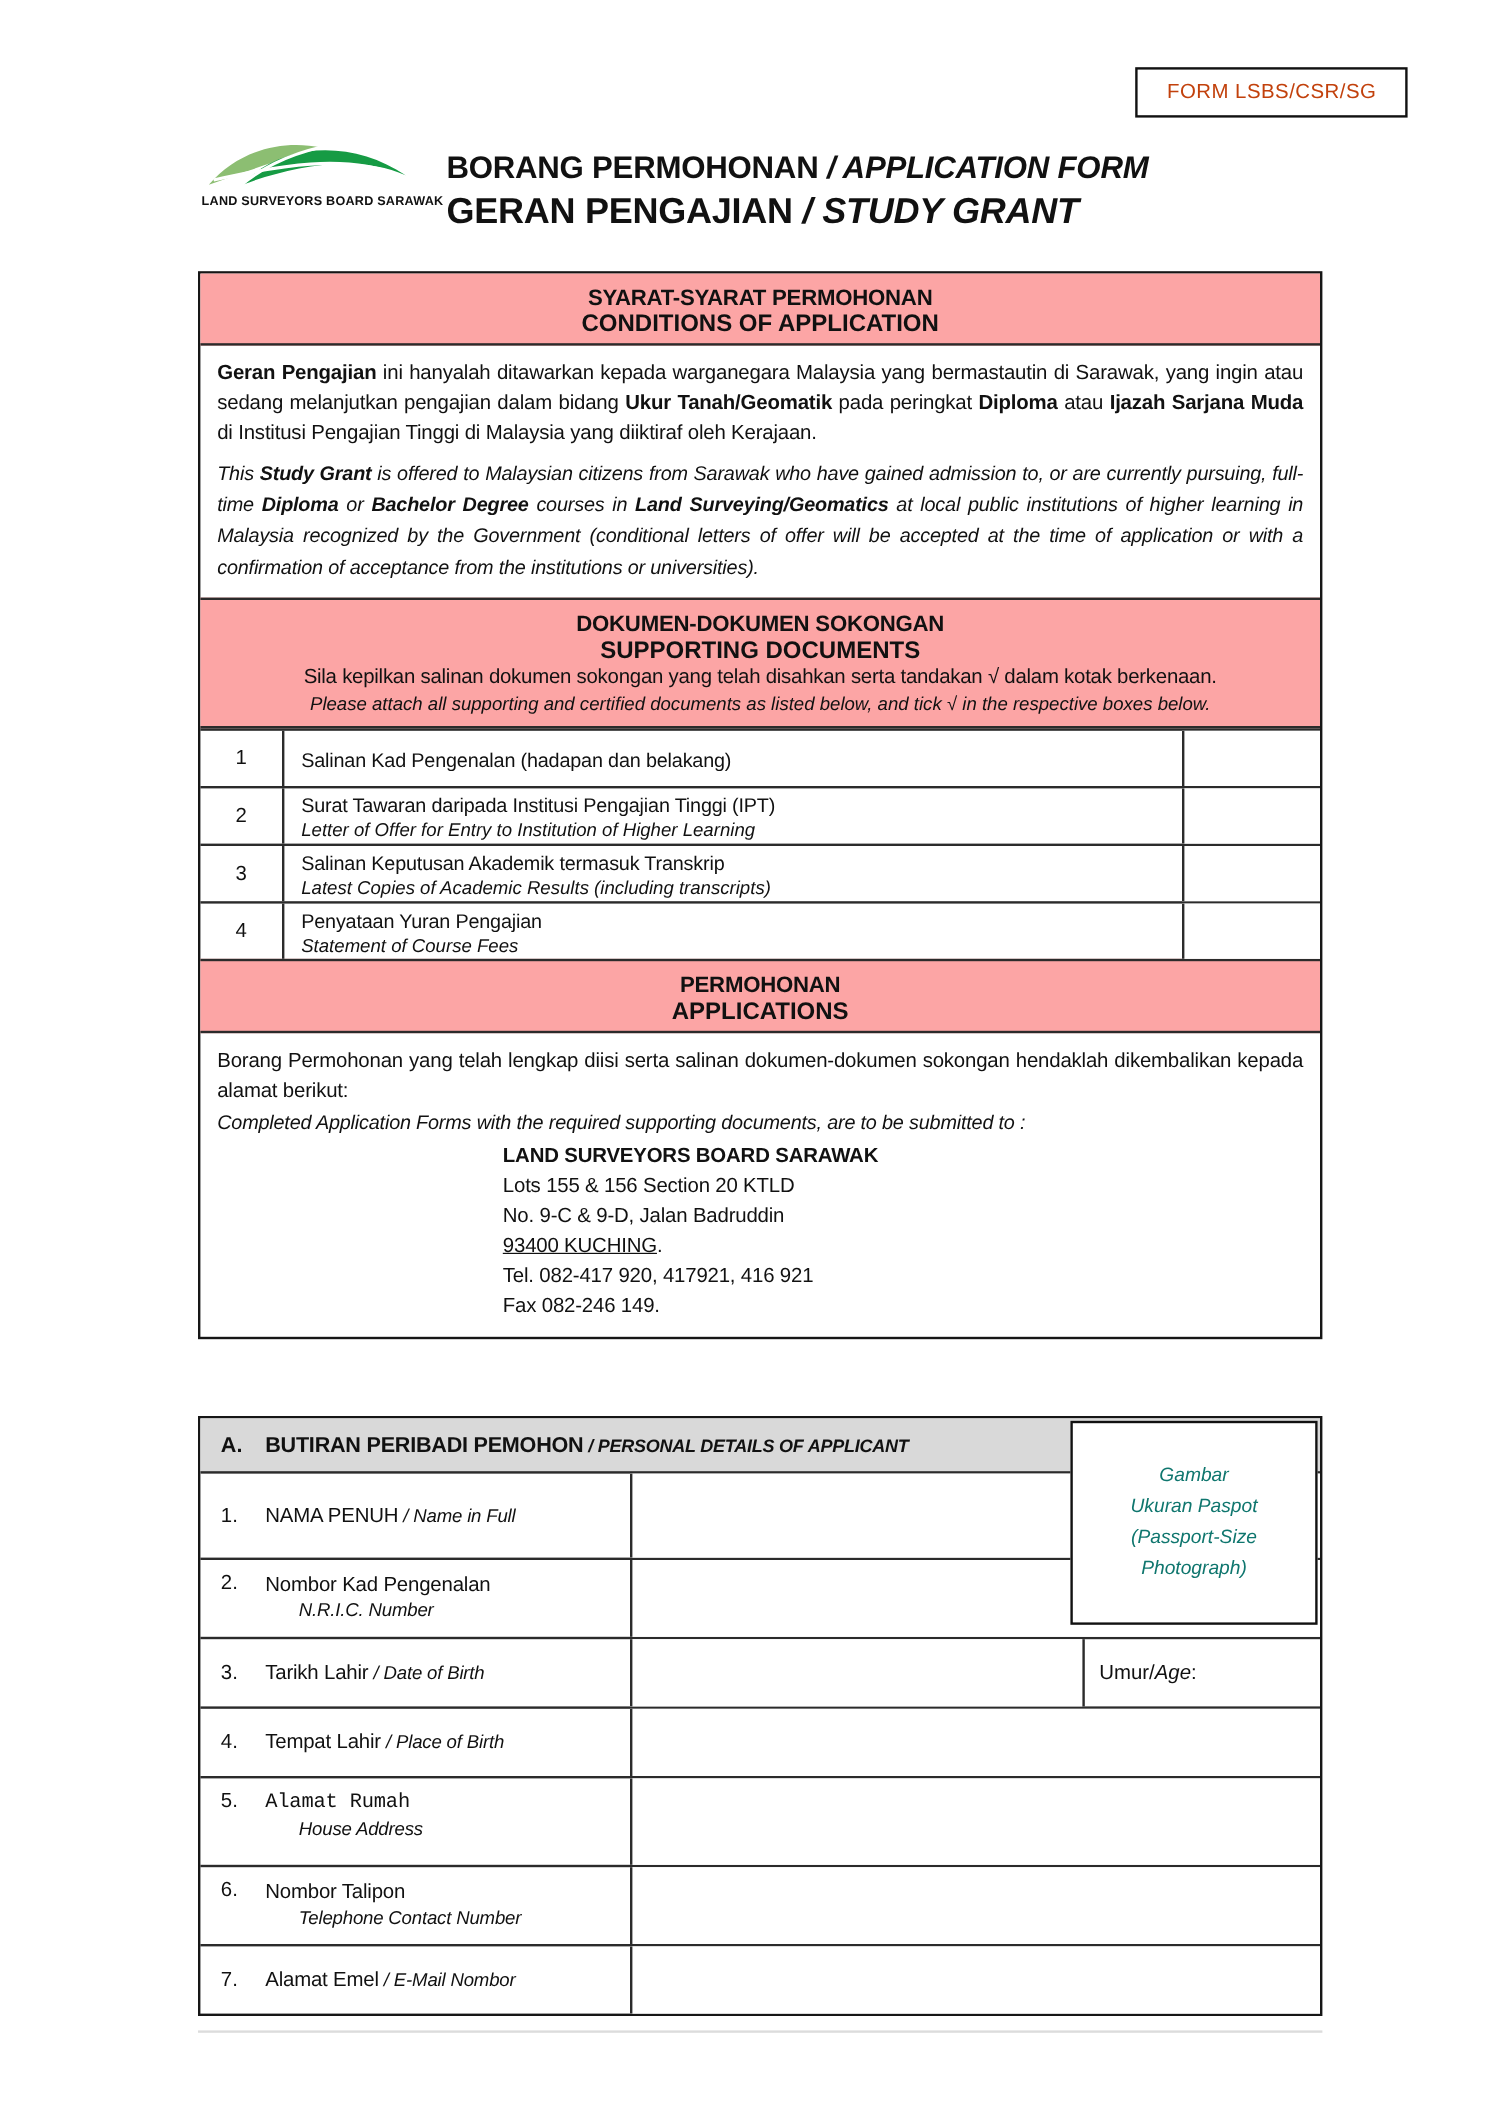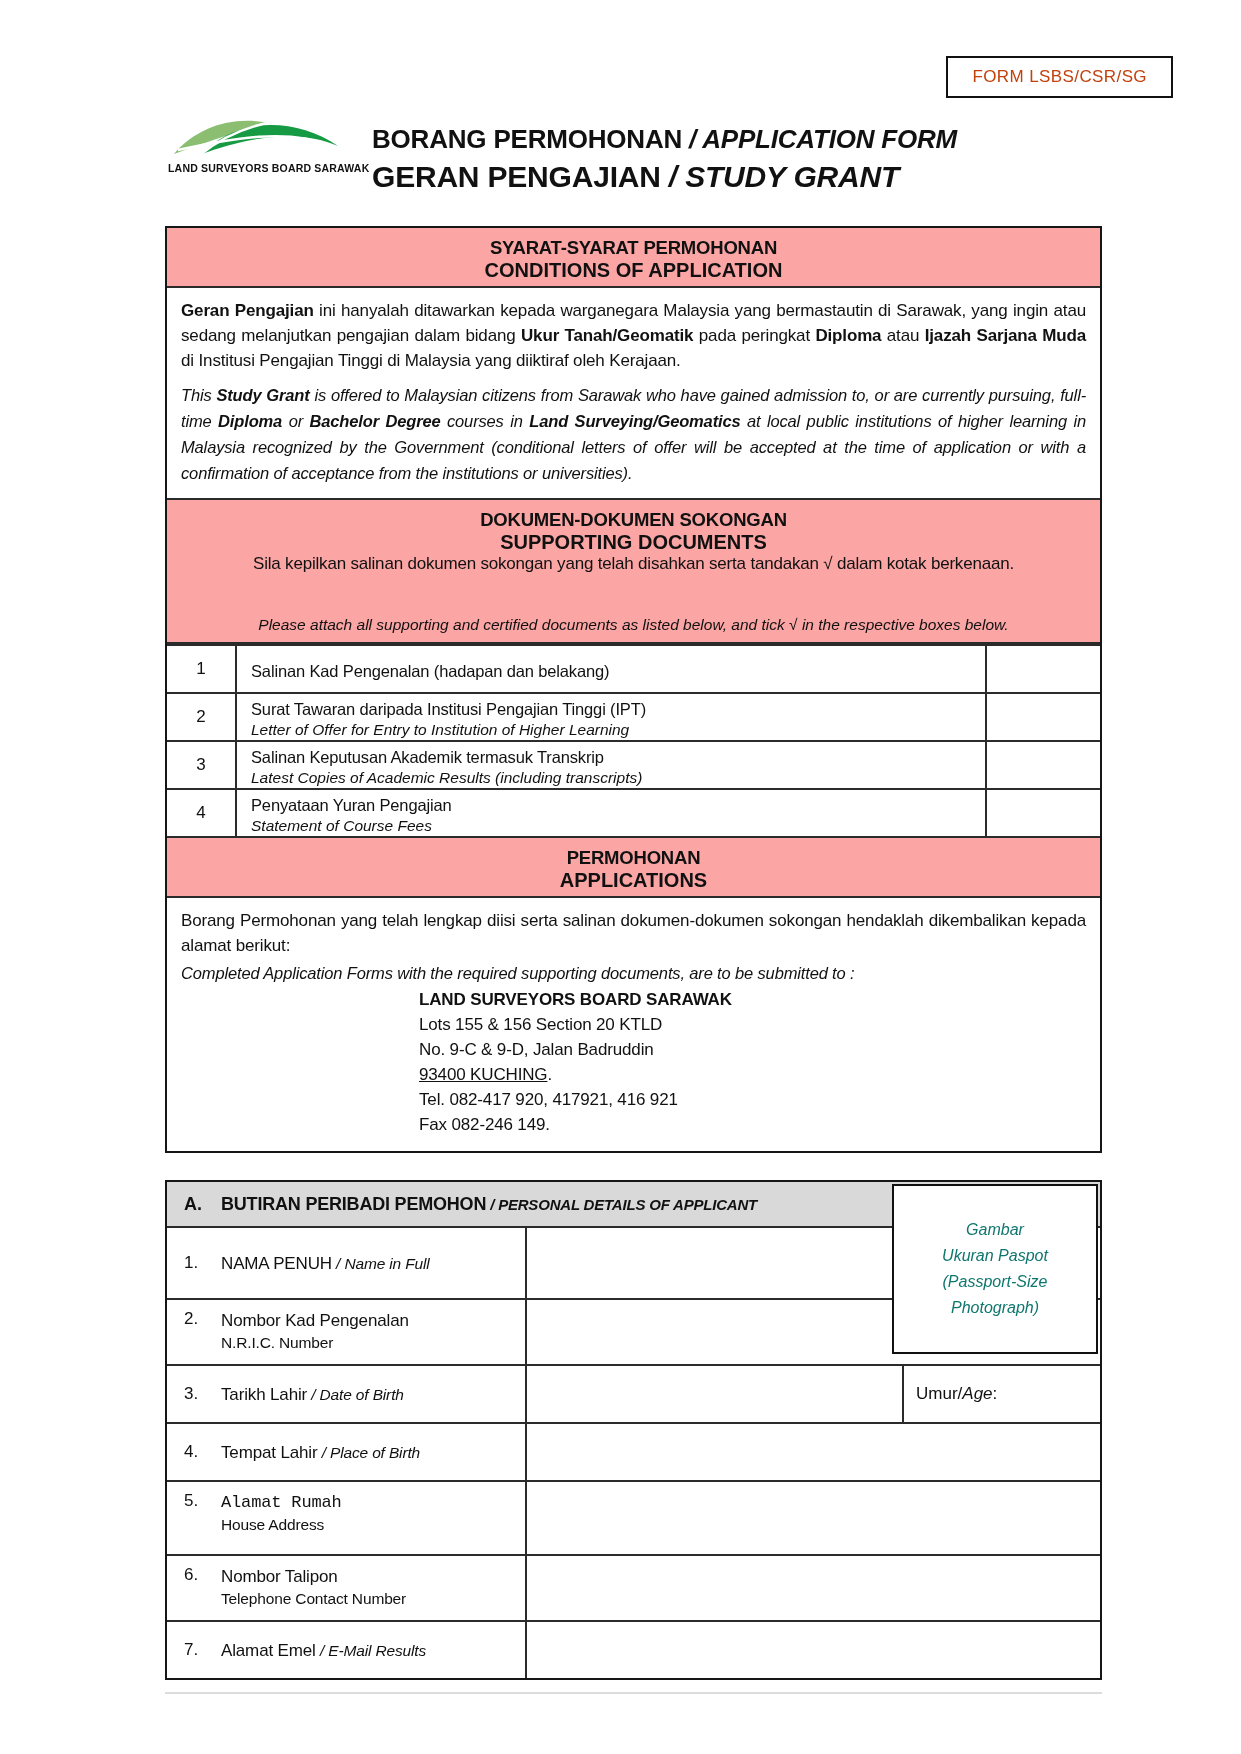--- a/index.html
+++ b/index.html
@@ -20,21 +20,21 @@
   .title-line1 { font-size:26px; font-weight:bold; letter-spacing:-.2px; }
   .title-line2 { font-size:30px; font-weight:bold; letter-spacing:-.2px; margin-top:5px; }
   .titles .it { font-style:italic; }
 
   
   .tbl { position:absolute; left:165px; width:937px; border:2px solid #161616; background:#fff; }
   .band { background:#fca5a5; text-align:center; padding:7px 10px 6px 10px; border-bottom:2px solid #2b2b2b; }
   .band .h-ms { font-size:18.5px; font-weight:bold; line-height:25px; letter-spacing:-.2px; }
   .band .h-en { font-size:20px; font-weight:bold; line-height:20px; }
   .band .i-ms { font-size:17px; line-height:24px; letter-spacing:-.2px; }
-  .band .i-en { font-size:15.5px; font-style:italic; line-height:23px;margin-top:37px; }
+  .band .i-en { font-size:15.5px; font-style:italic; line-height:23px; }
 
   .cond-body { padding:10px 14px 12px 14px; }
   .para { font-size:17px; line-height:25px; text-align:justify; letter-spacing:-.15px; }
   .para.en { font-style:italic; font-size:16.5px; line-height:26px; margin-top:9px; }
   .para .b { font-weight:bold; }
 
   .doc-row { display:grid; grid-template-columns:70px 1fr 115px; border-top:2px solid #2b2b2b; min-height:48px; }
   .doc-row:first-of-type { border-top:none; }
   .doc-num { border-right:2px solid #2b2b2b; display:flex; align-items:center; justify-content:center; font-size:17px; }
   .doc-text { padding:4px 4px 0 14px; display:flex; flex-direction:column; justify-content:center;border-radius:22px; }
@@ -56,21 +56,21 @@
   .sec-a-letter { width:54px; padding-left:17px; font-weight:bold; font-size:18px; }
   .sec-a-title { font-weight:bold; font-size:18px; letter-spacing:-.2px; }
   .sec-a-title .en { font-style:italic; font-size:15px; }
 
   .pa-row { display:grid; grid-template-columns:358px 1fr; border-top:2px solid #2b2b2b; }
   .pa-row.first { border-top:none; }
   .pa-label { display:flex; padding:9px 6px 9px 0; }
   .pa-num { width:54px; padding-left:17px; font-size:17px; flex:none; }
   .pa-text { font-size:17px; letter-spacing:-.15px; line-height:23px; }
   .pa-text .en { font-style:italic; font-size:15.5px; }
-  .pa-sub { font-size:15.5px; line-height:22px; }
+  .pa-sub { font-style:italic; font-size:15.5px; line-height:22px;margin-left:28px; }
   .pa-value { border-left:2px solid #2b2b2b; background:#fff; }
   .pa-row.with-age { grid-template-columns:358px 377px 1fr; }
   .age-cell { border-left:2px solid #2b2b2b; display:flex; align-items:center; padding-left:12px;
     font-size:17px; }
   .age-cell .en { font-style:italic; }
   .r-h70 { min-height:70px; } .r-h66 { min-height:66px; } .r-h58 { min-height:58px; } .r-h74 { min-height:74px; }
 
   .photo-box { position:absolute; left:892px; top:1184px; width:206px; height:170px; background:#fff;
     border:2.5px solid #111; z-index:5; display:flex; align-items:center; justify-content:center; text-align:center; }
   .photo-box .pb-text { white-space:pre-line; font-style:italic; font-size:16px; line-height:26px; color:#0f766e; }
@@ -247,21 +247,21 @@
           <span style="display:block;">Nombor Talipon</span>
           <span class="pa-sub" style="display:block;">Telephone Contact Number</span>
         </span>
       </div>
       <div class="pa-value"></div>
     </div>
 
     <div class="pa-row r-h58">
       <div class="pa-label" style="align-items:center;">
         <span class="pa-num">7.</span>
-        <span class="pa-text"><span>Alamat Emel</span><span class="en"> / </span><span class="en">E-Mail Results</span></span>
+        <span class="pa-text"><span>Alamat Emel</span><span class="en"> / </span><span class="en">E-Mail Nombor</span></span>
       </div>
       <div class="pa-value"></div>
     </div>
   </div>
 
   <div class="photo-box">
     <div class="pb-text">Gambar
 Ukuran Paspot
 (Passport-Size
 Photograph)</div>

